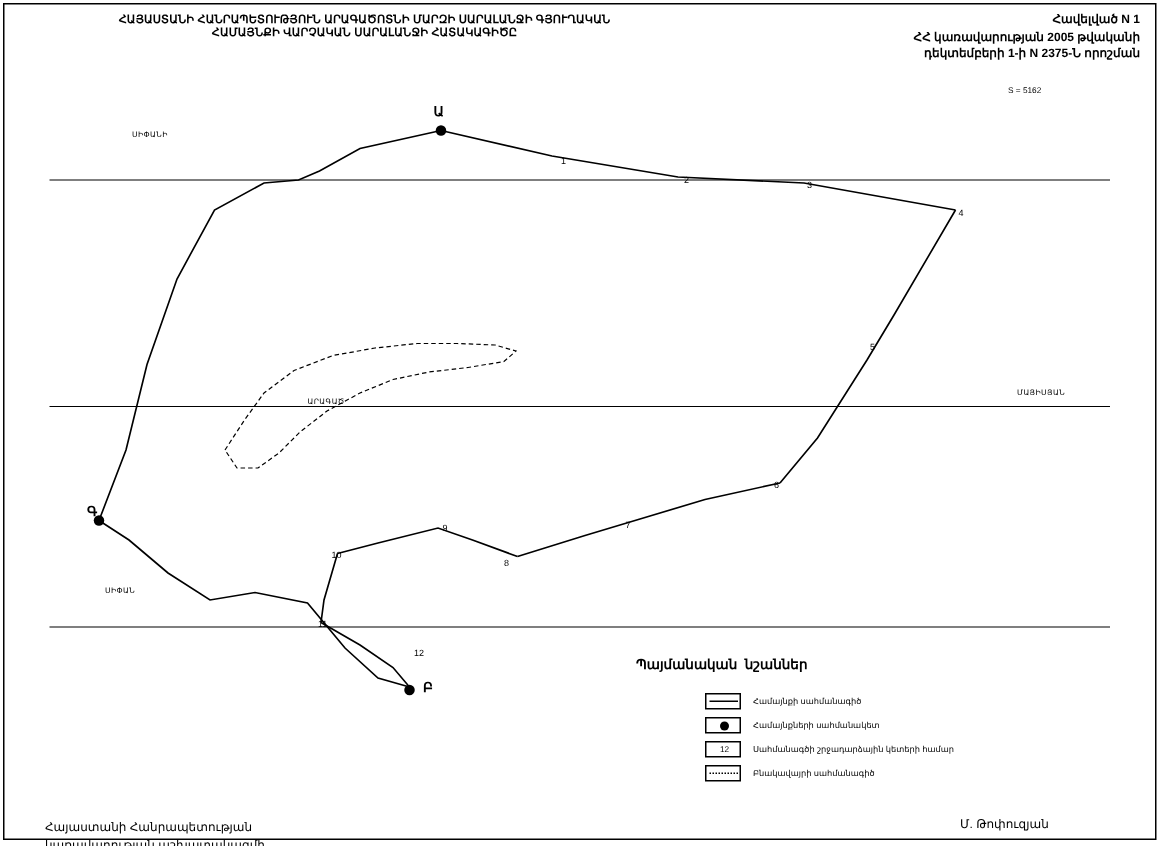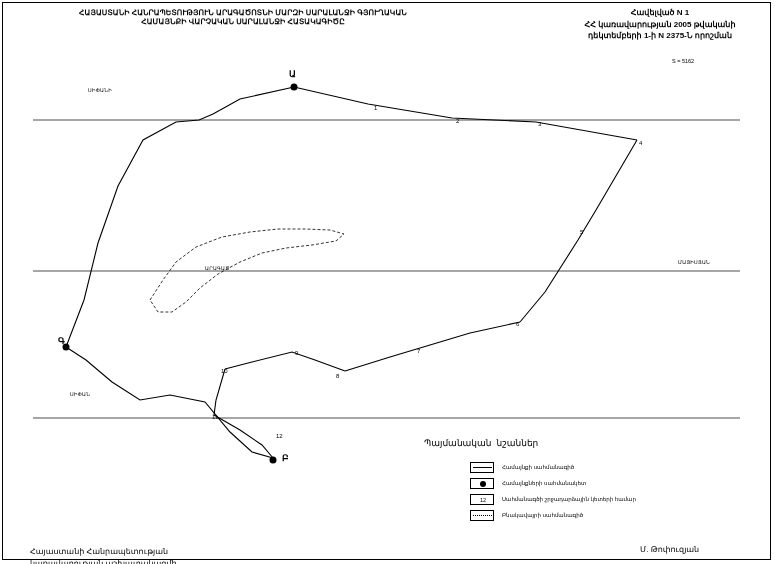--- a/index.html
+++ b/index.html
@@ -38,21 +38,21 @@
     font-weight: bold;
     text-align: center;
     letter-spacing: 0.1px;
   }
   #title-right {
     left: 560px;
     top: 7px;
     width: 200px;
     font-size: 8px;
     font-weight: bold;
-    text-align: center;
+    text-align: right;
     line-height: 1.45;
   }
   #scale-note {
     left: 672px;
     top: 58px;
     font-size: 5.5px;
   }
   
   .maplabel {
     font-size: 5px;
@@ -63,21 +63,21 @@
     font-weight: bold;
   }
   .segnum {
     font-size: 6px;
   }
   
   #legend-title {
     left: 424px;
     top: 438px;
     font-size: 9px;
-    font-weight: normal;
+    font-weight: bold;
   }
   .legend-row {
     position: absolute;
     left: 470px;
     height: 12px;
   }
   .legend-key {
     position: absolute;
     left: 0;
     top: 0;

